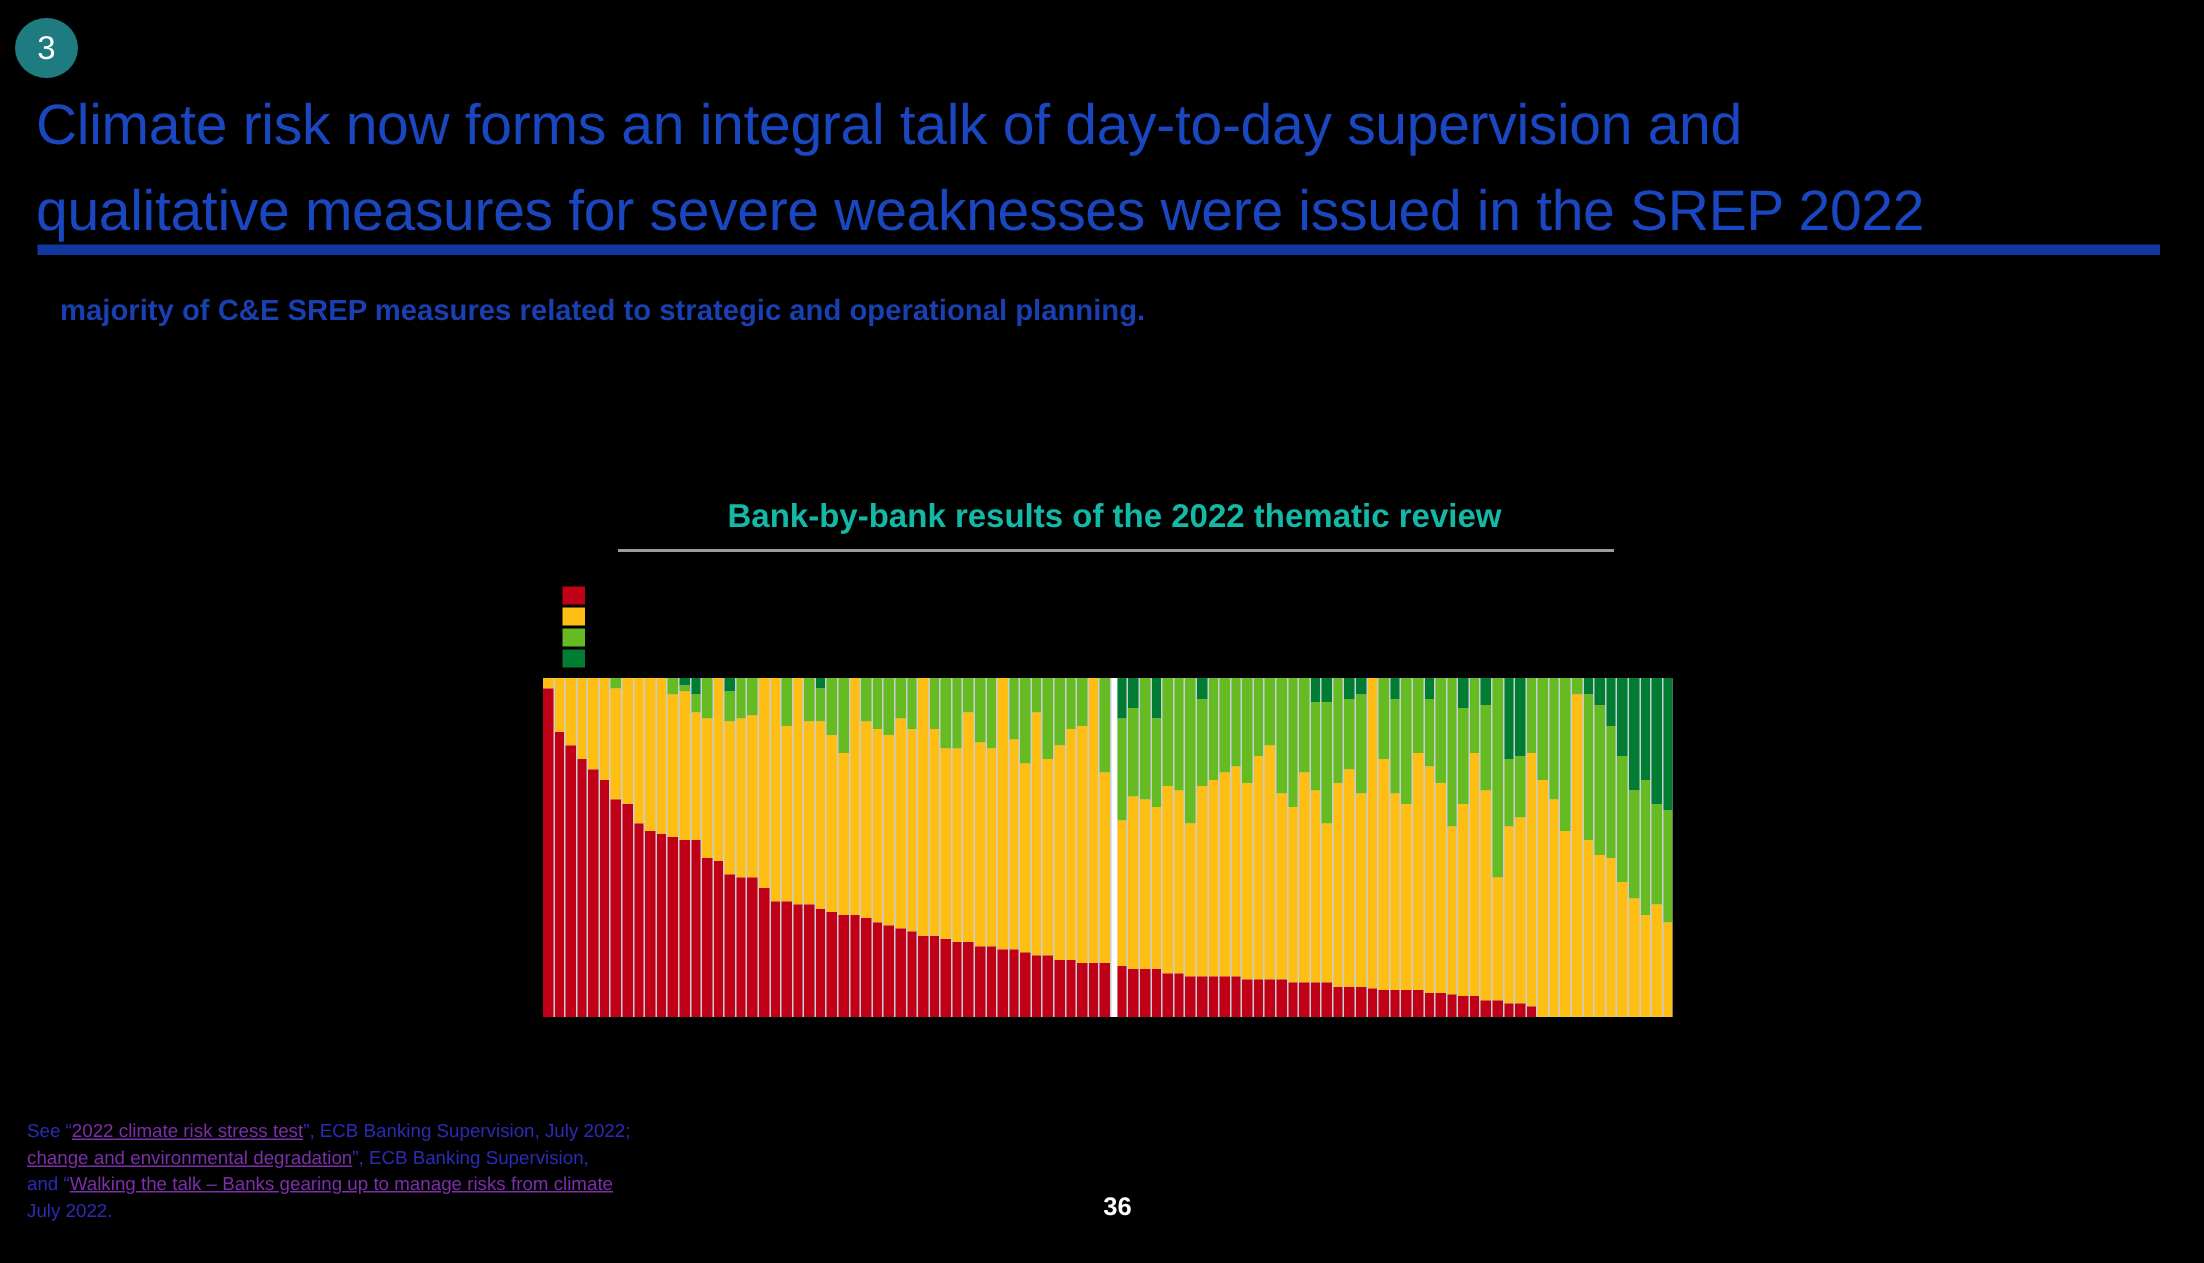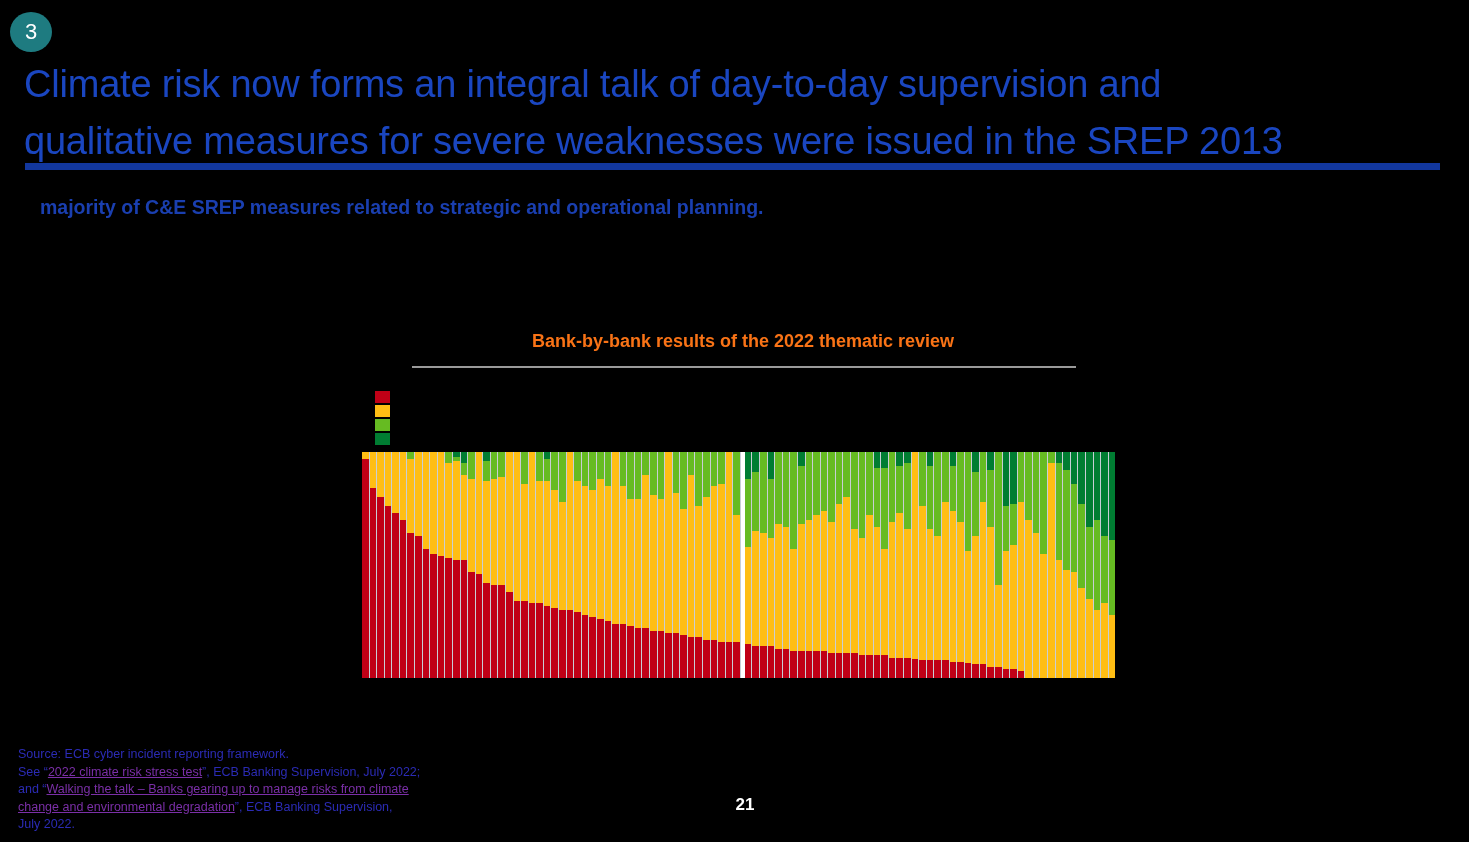--- a/index.html
+++ b/index.html
@@ -43,22 +43,22 @@
   .intro {
     position: absolute; left: 40px; top: 192px; width: 1398px;
     color: #1A3FB0; font-size: 19.5px; font-weight: bold;
     line-height: 31px; text-align: justify;
   }
   .intro > span { display: block; }
 
   
   .chart-title {
     position: absolute; left: 410px; top: 331px; width: 666px;
-    text-align: center; color: #f97316;
-    font-size: 18px; font-weight: bold;
+    text-align: center; color: #14b8a6;
+    font-size: 22px; font-weight: bold;
   }
   .chart-title-rule {
     position: absolute; left: 412px; top: 366px; width: 664px; height: 2px;
     background: #9A9A9A;
   }
 
   .legend {
     position: absolute; left: 375px; top: 391px;
     display: flex; flex-direction: column; gap: 2px;
   }
@@ -98,21 +98,21 @@
 <body>
 
 <div class="slide">
 
   <div class="eyebrow-row">
     <div class="badge">3</div>
   </div>
 
   <div class="title">
     <div>Climate risk now forms an integral talk of day-to-day supervision and</div>
-    <div>qualitative measures for severe weaknesses were issued in the SREP 2013</div>
+    <div>qualitative measures for severe weaknesses were issued in the SREP 2022</div>
   </div>
   <div class="title-rule"></div>
 
   <div class="intro">
     <span>majority of C&amp;E SREP measures related to strategic and operational planning.</span>
   </div>
 
   <div class="chart-title">Bank-by-bank results of the 2022 thematic review</div>
   <div class="chart-title-rule"></div>
 
@@ -611,21 +611,20 @@
         <div class="seg" style="height: 33%; background: rgb(255, 190, 20);"></div>
       </div>
       <div class="bar">
         <div class="seg" style="height: 39%; background: rgb(0, 125, 50);"></div>
         <div class="seg" style="height: 33%; background: rgb(102, 187, 34);"></div>
         <div class="seg" style="height: 28%; background: rgb(255, 190, 20);"></div>
       </div>
     </div>
 
   <div class="source">
-    <div>Source: ECB cyber incident reporting framework.</div>
     <div><span>See “</span><span class="lnk">2022 climate risk stress test</span><span>”, ECB Banking Supervision, July 2022;</span></div>
+    <div><span class="lnk">change and environmental degradation</span><span>”, ECB Banking Supervision,</span></div>
     <div><span>and “</span><span class="lnk">Walking the talk – Banks gearing up to manage risks from climate</span></div>
-    <div><span class="lnk">change and environmental degradation</span><span>”, ECB Banking Supervision,</span></div>
     <div>July 2022.</div>
   </div>
 
-  <div class="pagenum">21</div>
+  <div class="pagenum">36</div>
 </div>
 
 </body></html>

